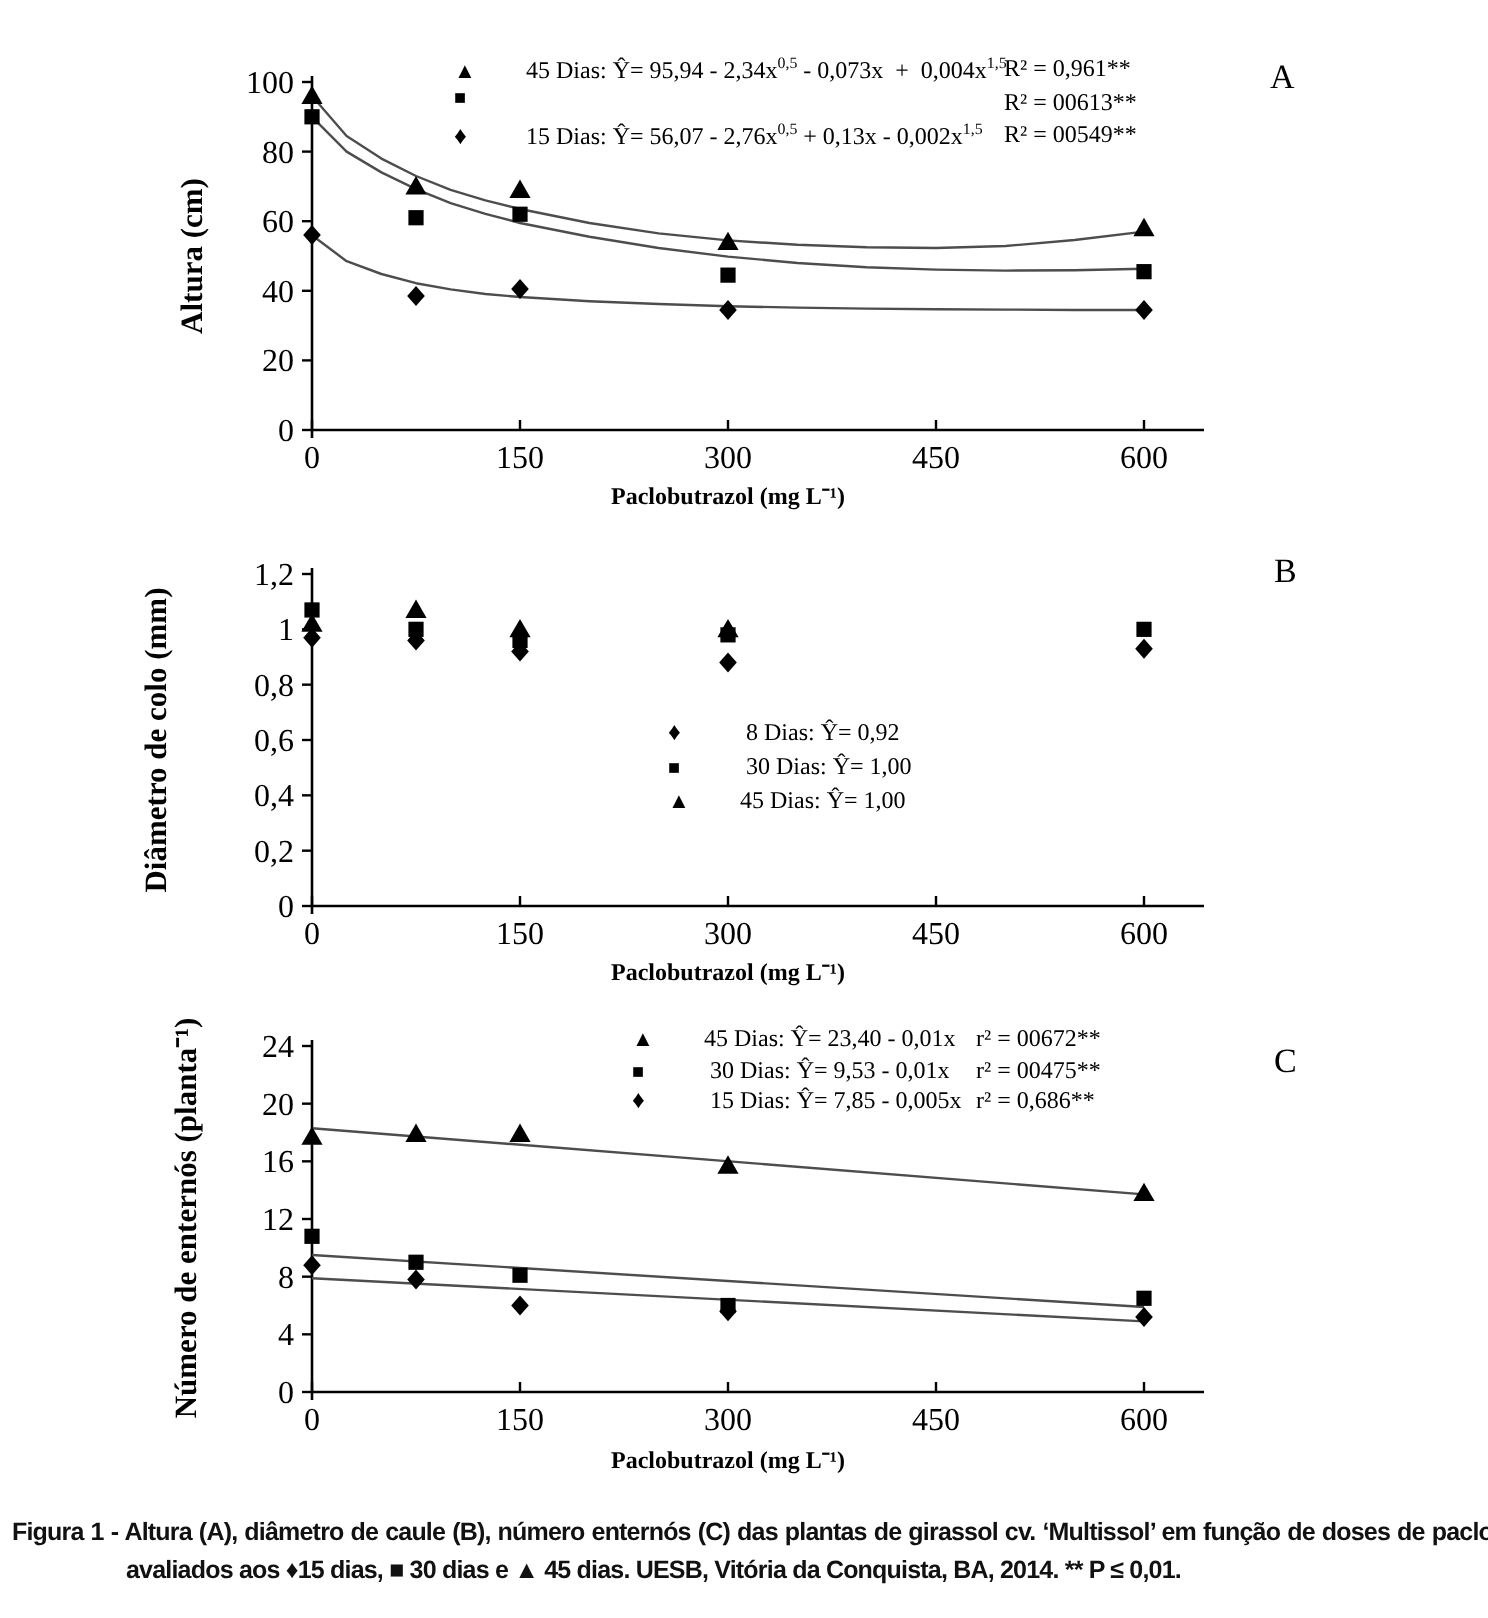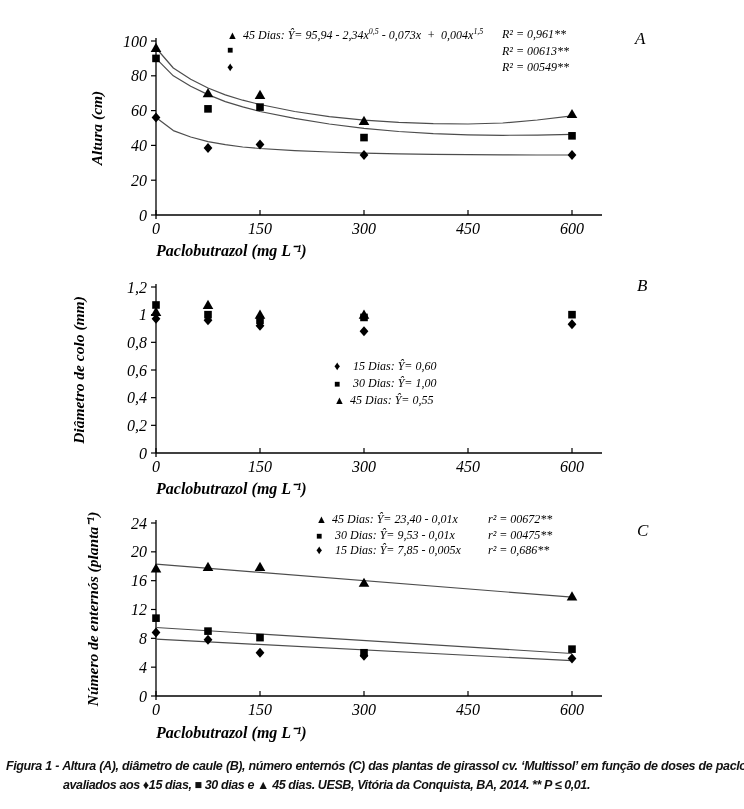--- a/index.html
+++ b/index.html
@@ -1,33 +1,33 @@
 <!DOCTYPE html>
 <html><head>
 <meta charset="utf-8">
 <style>
   html,body{margin:0;padding:0;background:#fff;}
   .page{position:relative;width:744px;height:809px;background:#ffffff;overflow:hidden;
-        font-family:"Liberation Serif",serif;color:#000;font-style:italic;}
+        font-family:"Liberation Serif",serif;color:#000;}
   #charts-svg{position:absolute;left:0;top:0;}
   #charts-svg text{font-family:"Liberation Serif",serif;font-size:16px;fill:#000;}
   .ylabel{position:absolute;font-weight:bold;font-size:15.5px;white-space:nowrap;
           transform:translate(-50%,-50%) rotate(-90deg);}
-  .xtitle{position:absolute;left:156px;width:416px;text-align:left;
-          font-weight:bold;font-size:16px;}
+  .xtitle{position:absolute;left:156px;width:416px;text-align:center;
+          font-weight:bold;font-size:12px;}
   .letter{position:absolute;font-size:17px;}
   .legend{position:absolute;font-size:12px;}
   .lrow{display:flex;align-items:baseline;position:relative;height:16.5px;}
   #legend-1 .lrow{height:17px;}
   #legend-2 .lrow{height:15.5px;}
   .lmark{display:inline-block;width:16px;}
   .mark-triangle{font-size:11px;}
   .mark-square{font-size:10px;}
   .mark-diamond{font-size:12.5px;}
-  .leq{white-space:pre;}
+  .leq{white-space:pre;margin-left:20px;}
   .lr2{position:absolute;white-space:pre;}
   #legend-0 .lr2{left:275px;text-align:center;}
   #legend-2 .lr2{left:172px;}
   sup{font-size:0.66em;}
   .caption{position:absolute;left:6px;top:757px;width:732px;
            font-family:"Liberation Sans",sans-serif;font-size:12.5px;font-weight:bold;
            letter-spacing:-0.4px;line-height:1.5;color:#111;
            padding-left:57px;text-indent:-57px;text-align:justify;}
 </style>
 </head>
@@ -178,39 +178,40 @@
         <span class="lmark mark-triangle">▲</span>
         <span class="leq"><span>45 Dias: Ŷ= 95,94 - 2,34x</span><sup>0,5</sup><span> - 0,073x  +  0,004x</span><sup>1,5</sup></span>
         <span class="lr2">R² = 0,961**</span>
       </div>
       <div class="lrow">
         <span class="lmark mark-square">■</span>
         <span class="lr2">R² = 00613**</span>
       </div>
       <div class="lrow">
         <span class="lmark mark-diamond">♦</span>
+        <span class="leq"><span>15 Dias: Ŷ= 56,07 - 2,76x</span><sup>0,5</sup><span> + 0,13x - 0,002x</span><sup>1,5</sup></span>
         <span class="lr2">R² = 00549**</span>
       </div>
     </div>
 
   <div class="ylabel" style="left:79px;top:370px">Diâmetro de colo (mm)</div>
   <div class="xtitle" style="top:477px">Paclobutrazol (mg L⁻¹)</div>
   <div class="letter" style="left:637px;top:276px">B</div>
   <div class="legend" id="legend-1" style="left:334px;top:359px">
       <div class="lrow">
         <span class="lmark mark-diamond">♦</span>
-        <span class="leq"><span> 15 Dias: Ŷ= 0,60</span></span>
+        <span class="leq"><span> 8 Dias: Ŷ= 0,92</span></span>
       </div>
       <div class="lrow">
         <span class="lmark mark-square">■</span>
         <span class="leq"><span> 30 Dias: Ŷ= 1,00</span></span>
       </div>
       <div class="lrow">
         <span class="lmark mark-triangle">▲</span>
-        <span class="leq"><span>45 Dias: Ŷ= 0,55</span></span>
+        <span class="leq"><span>45 Dias: Ŷ= 1,00</span></span>
       </div>
     </div>
 
   <div class="ylabel" style="left:92px;top:609px">Número de enternós (planta⁻¹)</div>
   <div class="xtitle" style="top:721px">Paclobutrazol (mg L⁻¹)</div>
   <div class="letter" style="left:637px;top:521px">C</div>
   <div class="legend" id="legend-2" style="left:316px;top:512px">
       <div class="lrow">
         <span class="lmark mark-triangle">▲</span>
         <span class="leq"><span>45 Dias: Ŷ= 23,40 - 0,01x</span></span>

